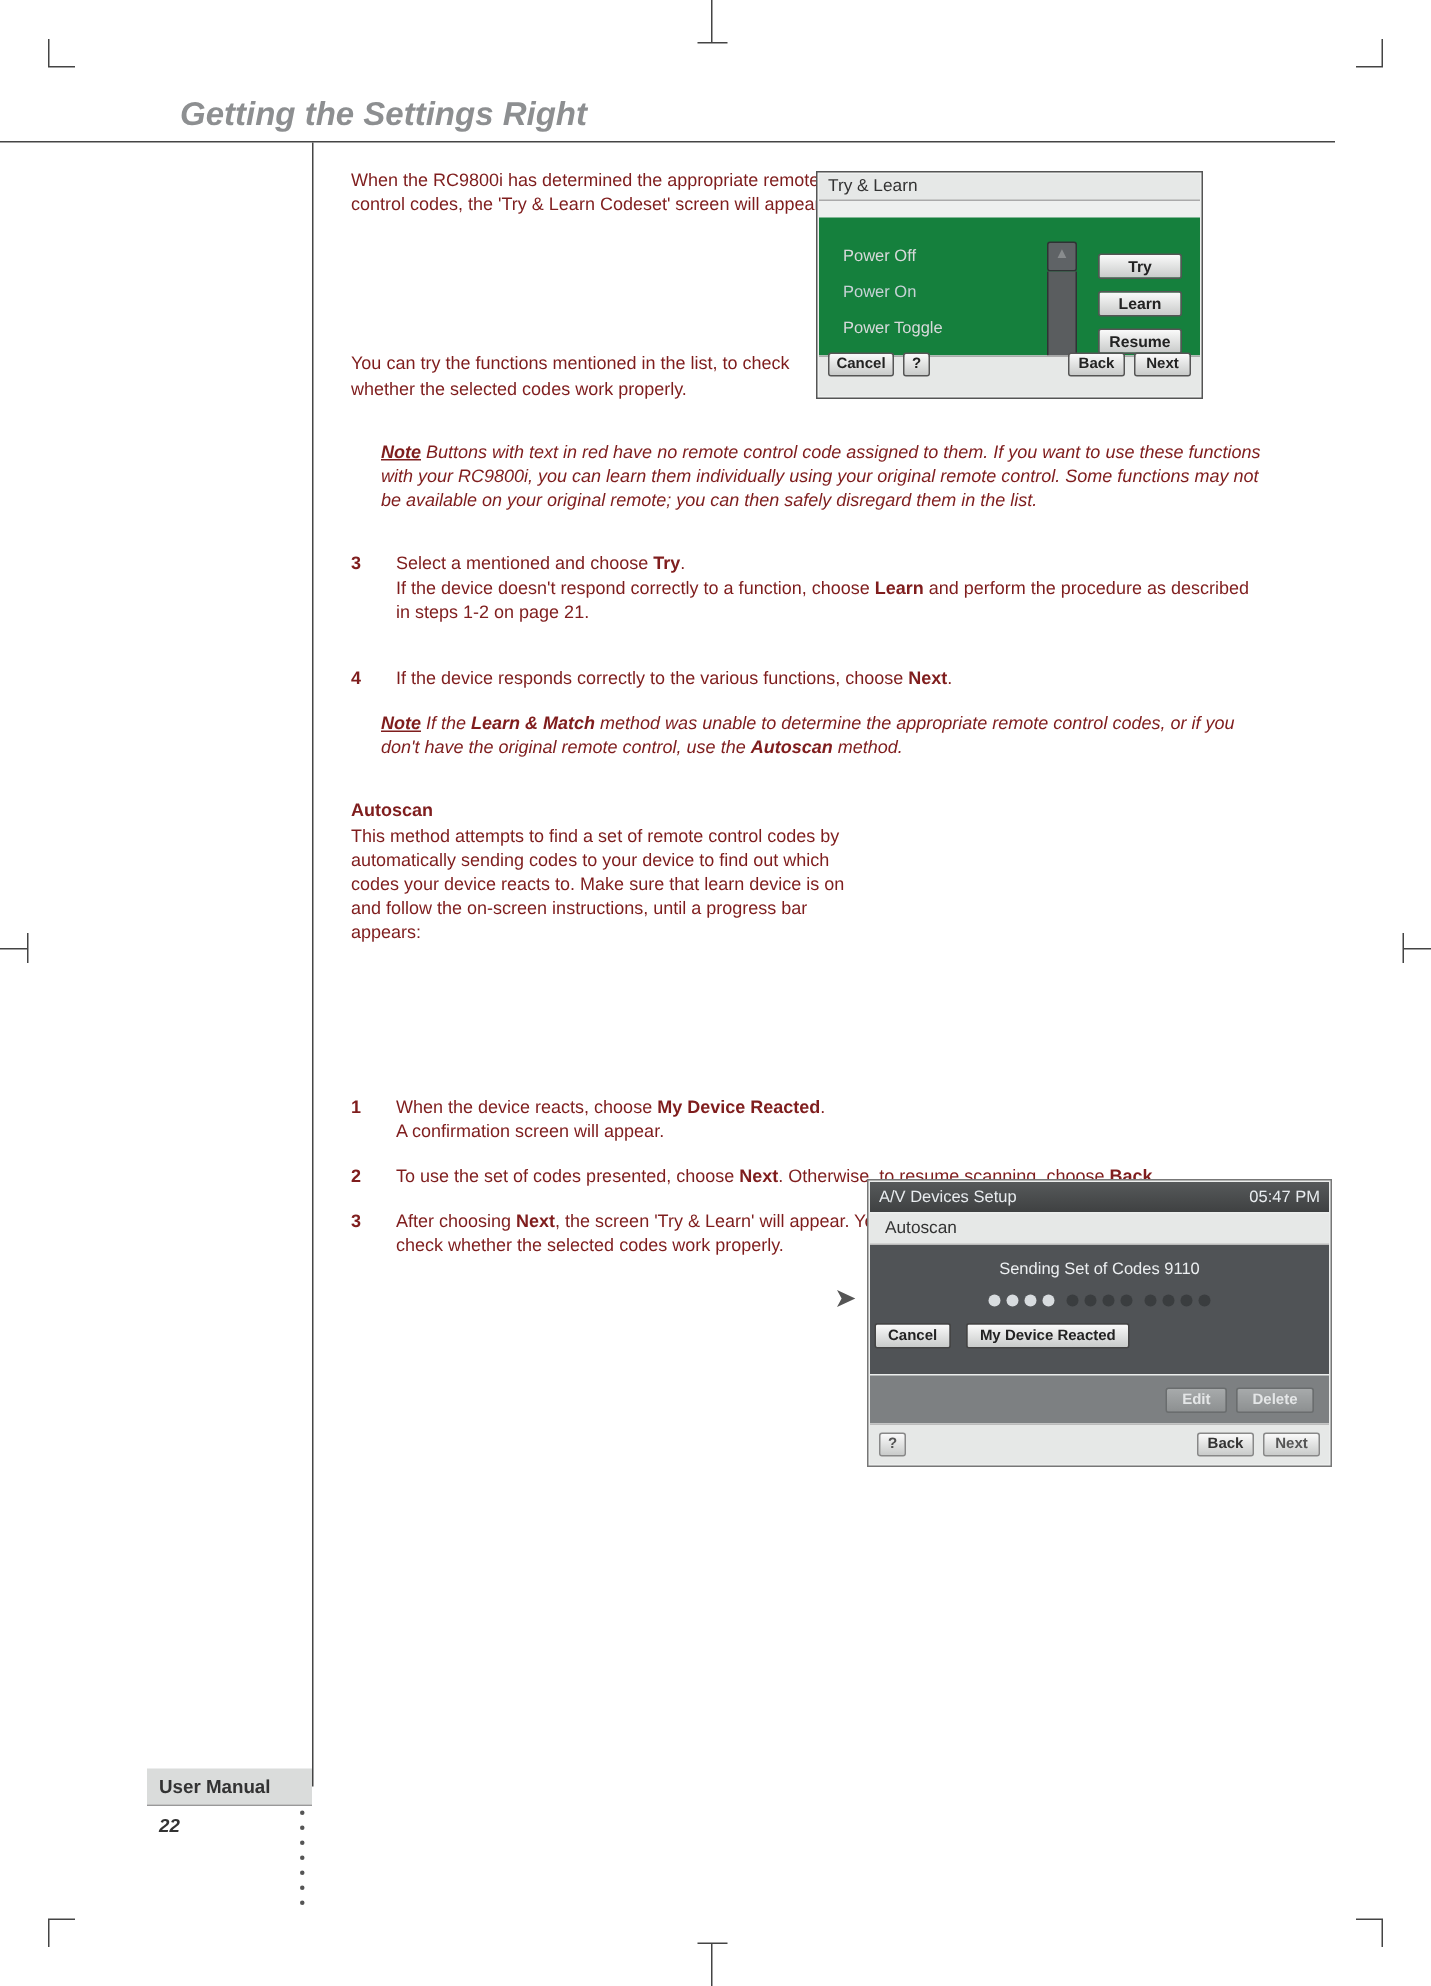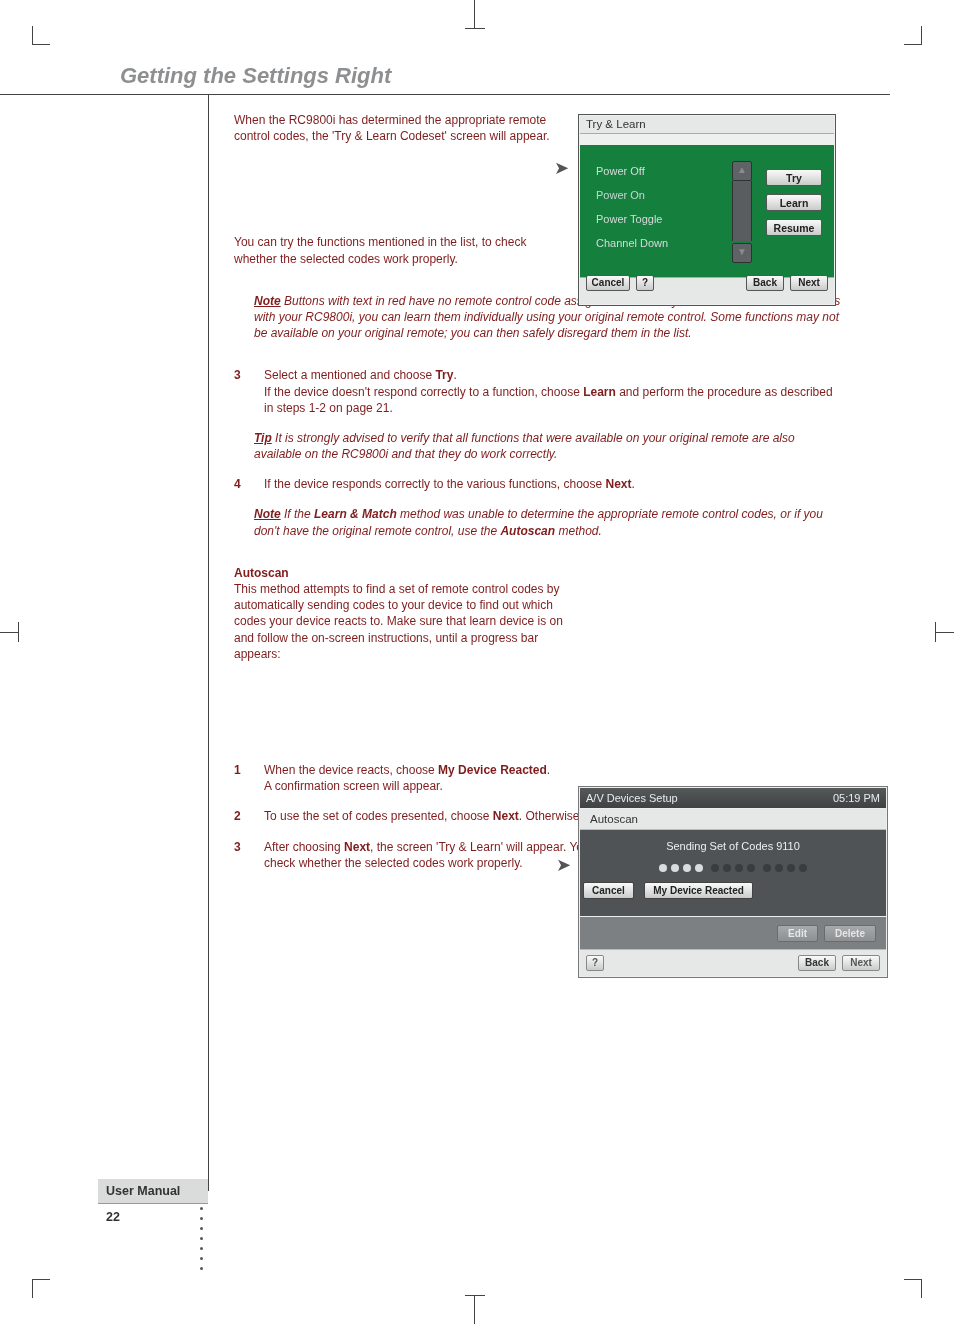--- a/index.html
+++ b/index.html
@@ -31,21 +31,21 @@
   .para-col{flex:0 0 326px;}
   .callout{font-style:italic;font-size:16px;color:#3a3a3a;padding-left:20px;}
   .callout .label{font-weight:bold;text-decoration:underline;font-style:italic;}
   .step-row{display:flex;gap:16px;}
   .step-num{flex:0 0 14px;font-weight:bold;font-size:17px;}
   .step-body{flex:1;}
   .h4{font-weight:bold;font-size:18px;color:#333;margin-top:4px;}
   .bold{font-weight:bold;}
   .arrow{position:absolute;font-size:18px;color:#555;}
   
-  .shot1{position:absolute;left:578px;top:114px;width:258px;height:192px;}
+  .shot1{position:absolute;left:544px;top:114px;width:258px;height:152px;}
   .shot1 .frame{position:absolute;inset:0;border:1px solid #555;background:#eef0ef;}
   .shot1 .titlebar{position:absolute;left:1px;top:1px;right:1px;height:18px;background:#e6e8e7;border-bottom:1px solid #aaa;font-size:11.5px;padding:2px 6px;color:#333;box-sizing:border-box;}
   .shot1 .body{position:absolute;left:1px;top:30px;right:1px;bottom:28px;background:#15803d;}
   .shot1 .listwrap{position:absolute;left:14px;top:14px;width:134px;bottom:14px;}
   .shot1 .listitem{height:24px;line-height:24px;font-size:11px;color:#d7d9da;padding-left:2px;}
   .shot1 .listitem.on{color:#c7d2d6;}
   .shot1 .scrollbtn{position:absolute;left:152px;width:18px;height:18px;background:#5f6366;border:1px solid #2f3234;border-radius:2px;color:#898c8e;font-size:10px;text-align:center;line-height:16px;}
   .shot1 .scrollbtn.up{top:16px;}
   .shot1 .scrollbtn.dn{top:98px;}
   .shot1 .scrollbar{position:absolute;left:152px;top:36px;width:18px;height:60px;background:#5a5d5f;border-left:1px solid #2f3234;border-right:1px solid #2f3234;}
@@ -74,21 +74,21 @@
   .shot2 .gbtn.edit{right:68px;top:8px;}
   .shot2 .gbtn.del{right:10px;top:8px;}
   .shot2 .footer{position:absolute;left:1px;right:1px;bottom:1px;height:26px;background:#e6e8e7;border-top:1px solid #bbb;}
   .shot2 .fbtn{position:absolute;height:16px;line-height:14px;font-size:10px;background:linear-gradient(#fafafa,#c9cbca);border:1px solid #888;border-radius:2px;color:#555;text-align:center;font-weight:bold;box-sizing:border-box;}
   .shot2 .fbtn.help{left:6px;bottom:5px;width:18px;}
   .shot2 .fbtn.back{right:50px;bottom:5px;width:38px;color:#333;}
   .shot2 .fbtn.next{right:6px;bottom:5px;width:38px;}
   
   .footerbar{position:absolute;left:98px;bottom:94px;width:110px;}
   .footerbar .um{background:#dadcdb;font-weight:bold;font-size:12.5px;padding:5px 8px;color:#333;}
-  .footerbar .pg{font-weight:bold;font-size:12.5px;padding:6px 8px;color:#333;border-top:1px solid #999;}
+  .footerbar .pg{font-weight:bold;font-size:12.5px;padding:6px 8px;color:#333;border-top:1px solid #999;font-style:italic;}
   .dotcol{position:absolute;left:200px;bottom:54px;display:flex;flex-direction:column;gap:7px;}
   .dotcol span{width:3px;height:3px;border-radius:2px;background:#555;}
 </style>
 </head>
 <body>
 
 <div class="page">
   <span class="reg tv"></span>
     <span class="reg th"></span>
   <span class="reg bv"></span>
@@ -124,23 +124,20 @@
     </div>
     <div class="biggap"></div>
     <div class="step-row">
       <div class="step-num">3</div>
       <div class="step-body">
         <p><span>Select a mentioned and choose </span><span class="bold">Try</span><span>.</span></p>
         <p><span>If the device doesn't respond correctly to a function, choose </span><span class="bold">Learn</span><span> and perform the procedure as described in steps 1-2 on page 21.</span></p>
       </div>
     </div>
     <div class="gap"></div>
-    <div class="callout">
-      <span class="label">Tip</span><span> It is strongly advised to verify that all functions that were available on your original remote are also available on the RC9800i and that they do work correctly.</span>
-    </div>
     <div class="gap"></div>
     <div class="step-row">
       <div class="step-num">4</div>
       <div class="step-body">
         <p><span>If the device responds correctly to the various functions, choose </span><span class="bold">Next</span><span>.</span></p>
       </div>
     </div>
     <div class="gap"></div>
     <div class="callout">
       <span class="label">Note</span><span> If the </span><span class="bold" style="font-style:italic">Learn &amp; Match</span><span> method was unable to determine the appropriate remote control codes, or if you don't have the original remote control, use the </span><span class="bold" style="font-style:italic">Autoscan</span><span> method.</span>
@@ -204,21 +201,21 @@
         <span class="fbtn back">Back</span>
         <span class="fbtn next">Next</span>
       </div>
     </div>
   </div>
 
   <div class="shot2">
     <div class="frame">
       <div class="top">
         <span>A/V Devices Setup</span>
-        <span>05:19 PM</span>
+        <span>05:47 PM</span>
       </div>
       <div class="section">Autoscan</div>
       <div class="body">
         <div class="sending">Sending Set of Codes 9110</div>
         <div class="dots">
           <span class="dot on"></span><span class="dot on"></span><span class="dot on"></span><span class="dot on"></span>
           <span class="dot"></span><span class="dot"></span><span class="dot"></span><span class="dot"></span>
           <span class="dot"></span><span class="dot"></span><span class="dot"></span><span class="dot"></span>
         </div>
         <div class="bodybtns">

